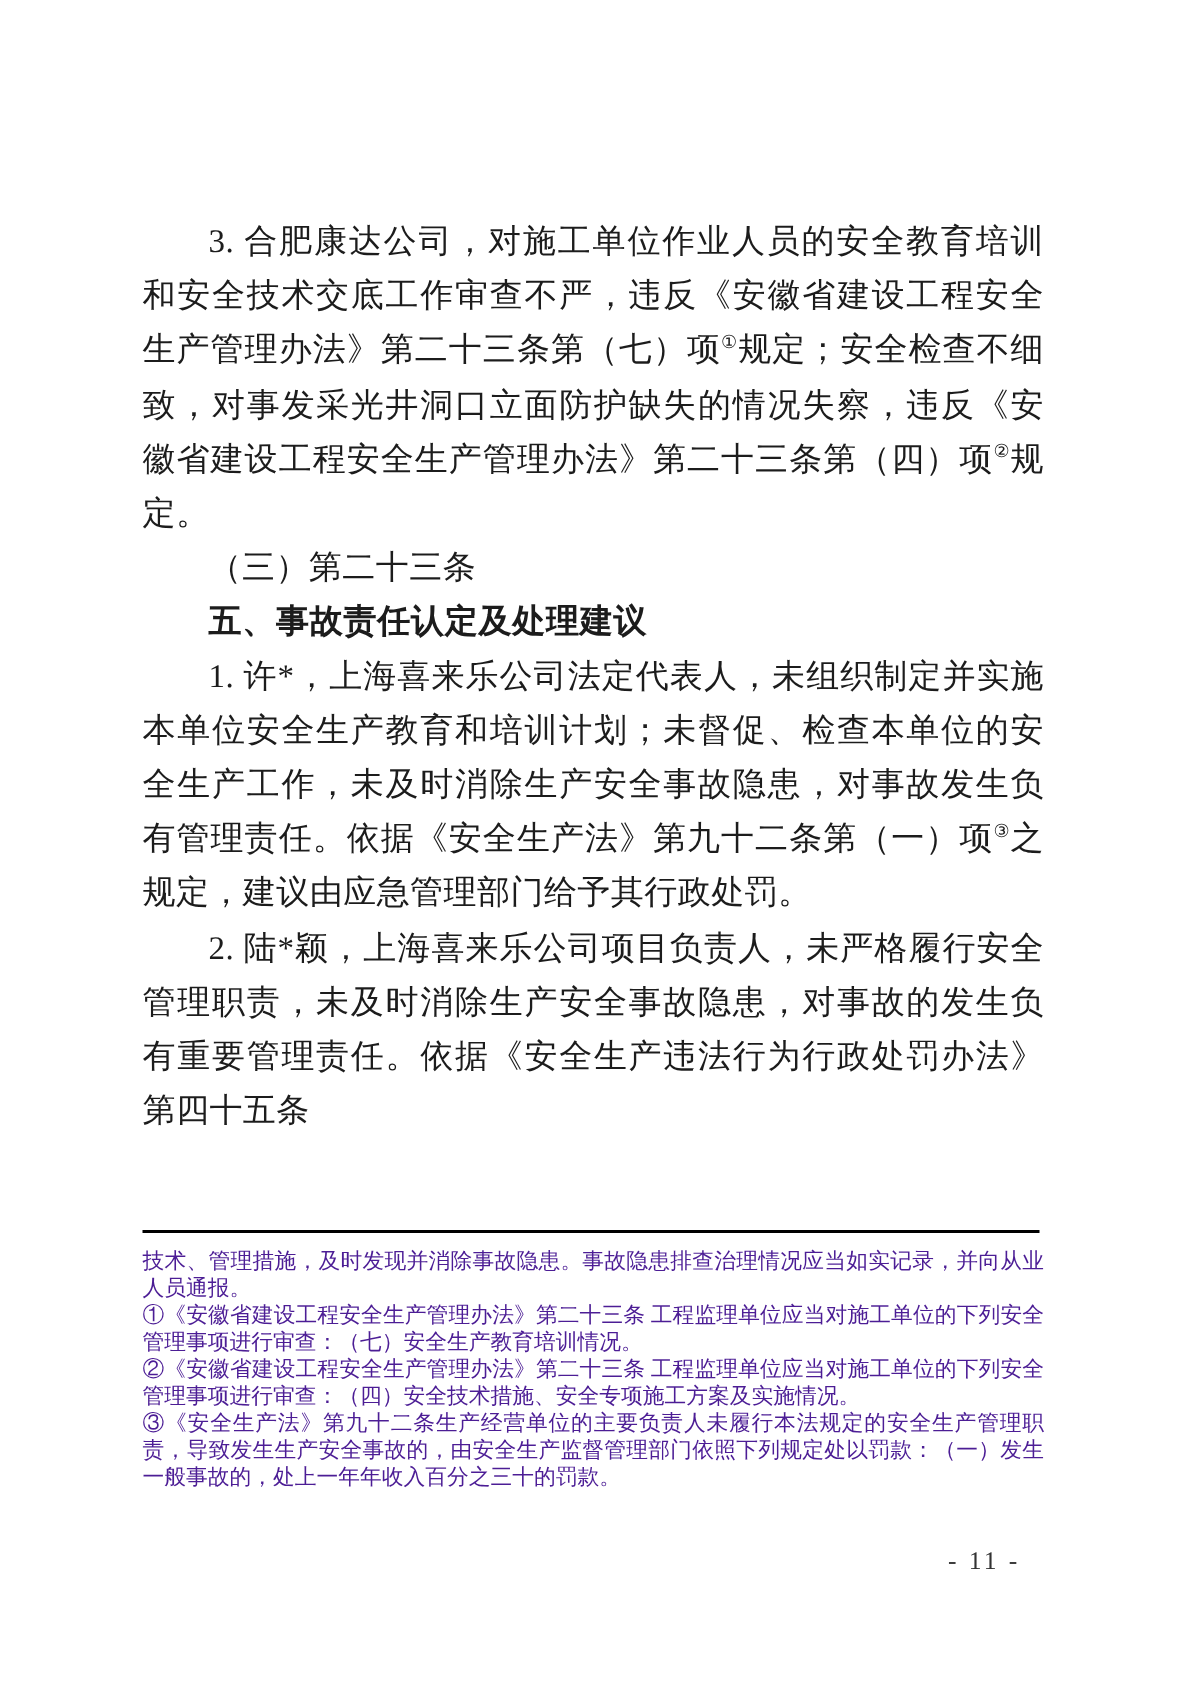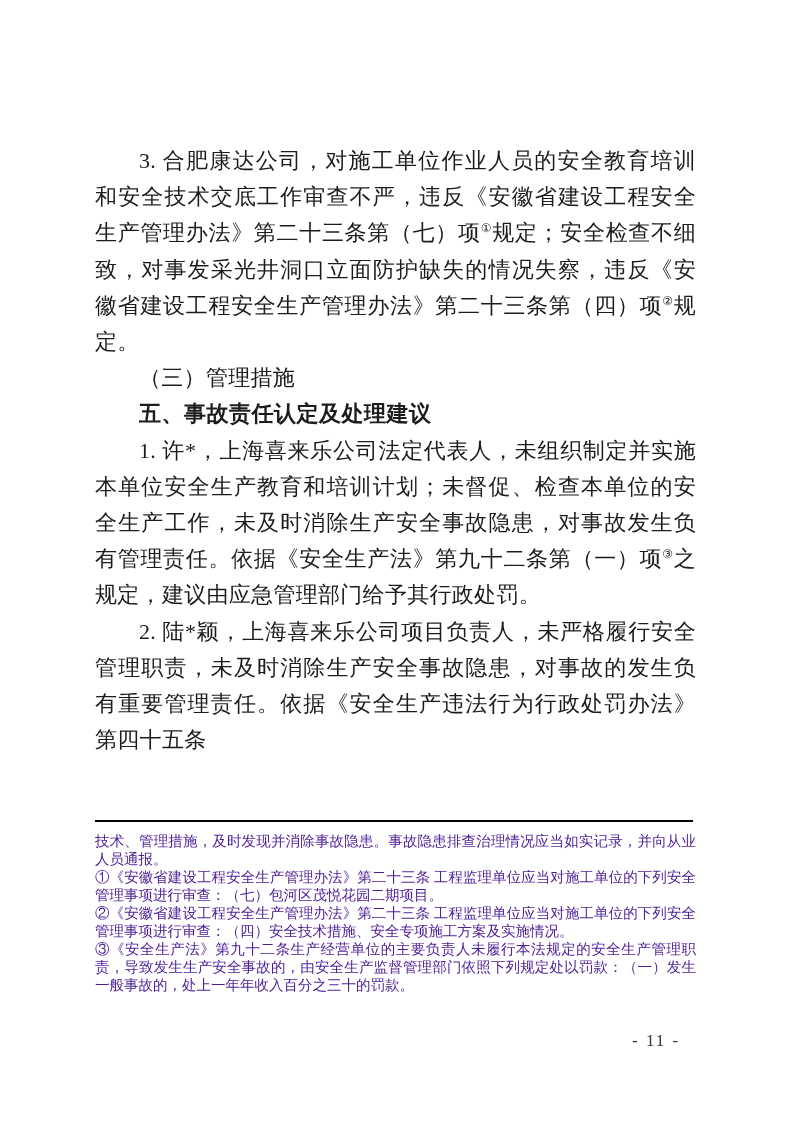--- a/index.html
+++ b/index.html
@@ -66,36 +66,36 @@
 </style>
 </head>
 <body>
 
 <div class="page">
 
   <div class="body-text">
 
     <p><span>3. 合肥康达公司，对施工单位作业人员的安全教育培训和安全技术交底工作审查不严，违反《安徽省建设工程安全生产管理办法》第二十三条第（七）项</span><sup class="fn-ref">①</sup><span>规定；安全检查不细致，对事发采光井洞口立面防护缺失的情况失察，违反《安徽省建设工程安全生产管理办法》第二十三条第（四）项</span><sup class="fn-ref">②</sup><span>规定。</span></p>
 
-    <p>（三）管理措施</p>
+    <p>（三）第二十三条</p>
 
 
     <p class="heading-bold">五、事故责任认定及处理建议</p>
 
 
     <p><span>1. 许*，上海喜来乐公司法定代表人，未组织制定并实施本单位安全生产教育和培训计划；未督促、检查本单位的安全生产工作，未及时消除生产安全事故隐患，对事故发生负有管理责任。依据《安全生产法》第九十二条第（一）项</span><sup class="fn-ref">③</sup><span>之规定，建议由应急管理部门给予其行政处罚。</span></p>
 
     <p>2. 陆*颖，上海喜来乐公司项目负责人，未严格履行安全管理职责，未及时消除生产安全事故隐患，对事故的发生负有重要管理责任。依据《安全生产违法行为行政处罚办法》第四十五条</p>
 
   </div>
 
   <div class="fn-sep"></div>
 
   <div class="footnotes">
     <p>技术、管理措施，及时发现并消除事故隐患。事故隐患排查治理情况应当如实记录，并向从业人员通报。</p>
-    <p>①《安徽省建设工程安全生产管理办法》第二十三条 工程监理单位应当对施工单位的下列安全管理事项进行审查：（七）包河区茂悦花园二期项目。</p>
+    <p>①《安徽省建设工程安全生产管理办法》第二十三条 工程监理单位应当对施工单位的下列安全管理事项进行审查：（七）安全生产教育培训情况。</p>
     <p>②《安徽省建设工程安全生产管理办法》第二十三条 工程监理单位应当对施工单位的下列安全管理事项进行审查：（四）安全技术措施、安全专项施工方案及实施情况。</p>
     <p>③《安全生产法》第九十二条生产经营单位的主要负责人未履行本法规定的安全生产管理职责，导致发生生产安全事故的，由安全生产监督管理部门依照下列规定处以罚款：（一）发生一般事故的，处上一年年收入百分之三十的罚款。</p>
   </div>
 
   <div class="page-number">- 11 -</div>
 
 </div>
 
 </body></html>

